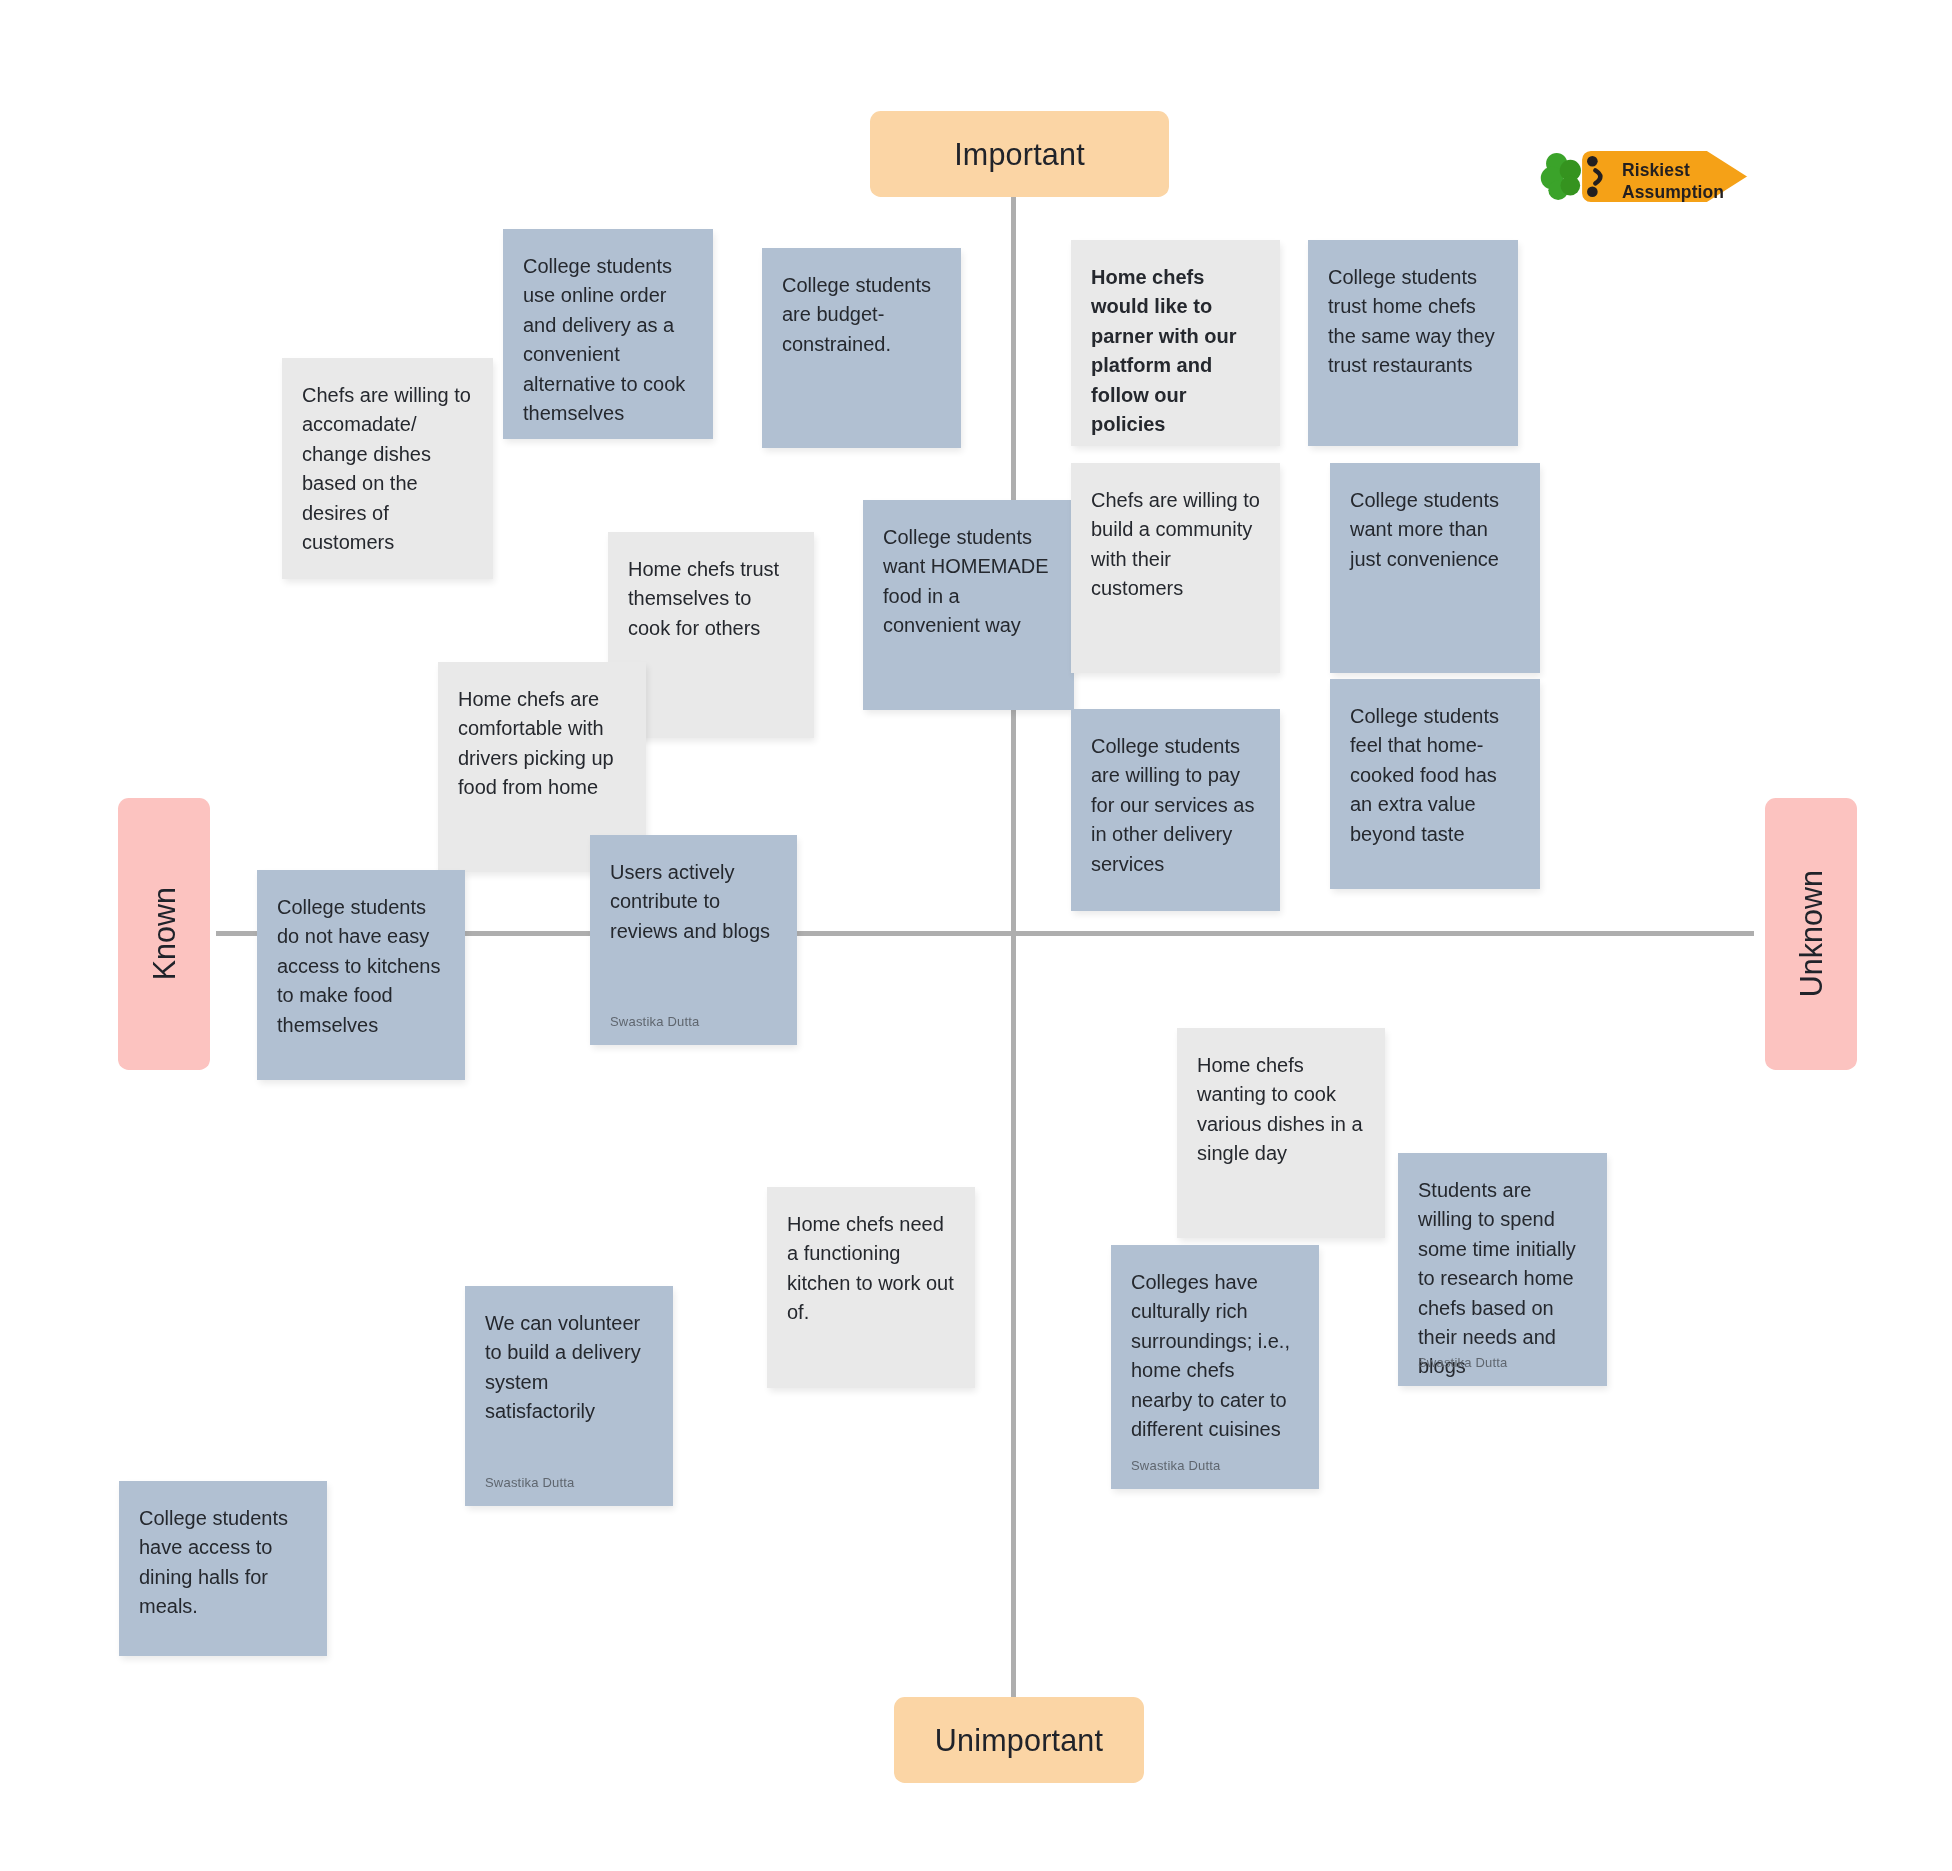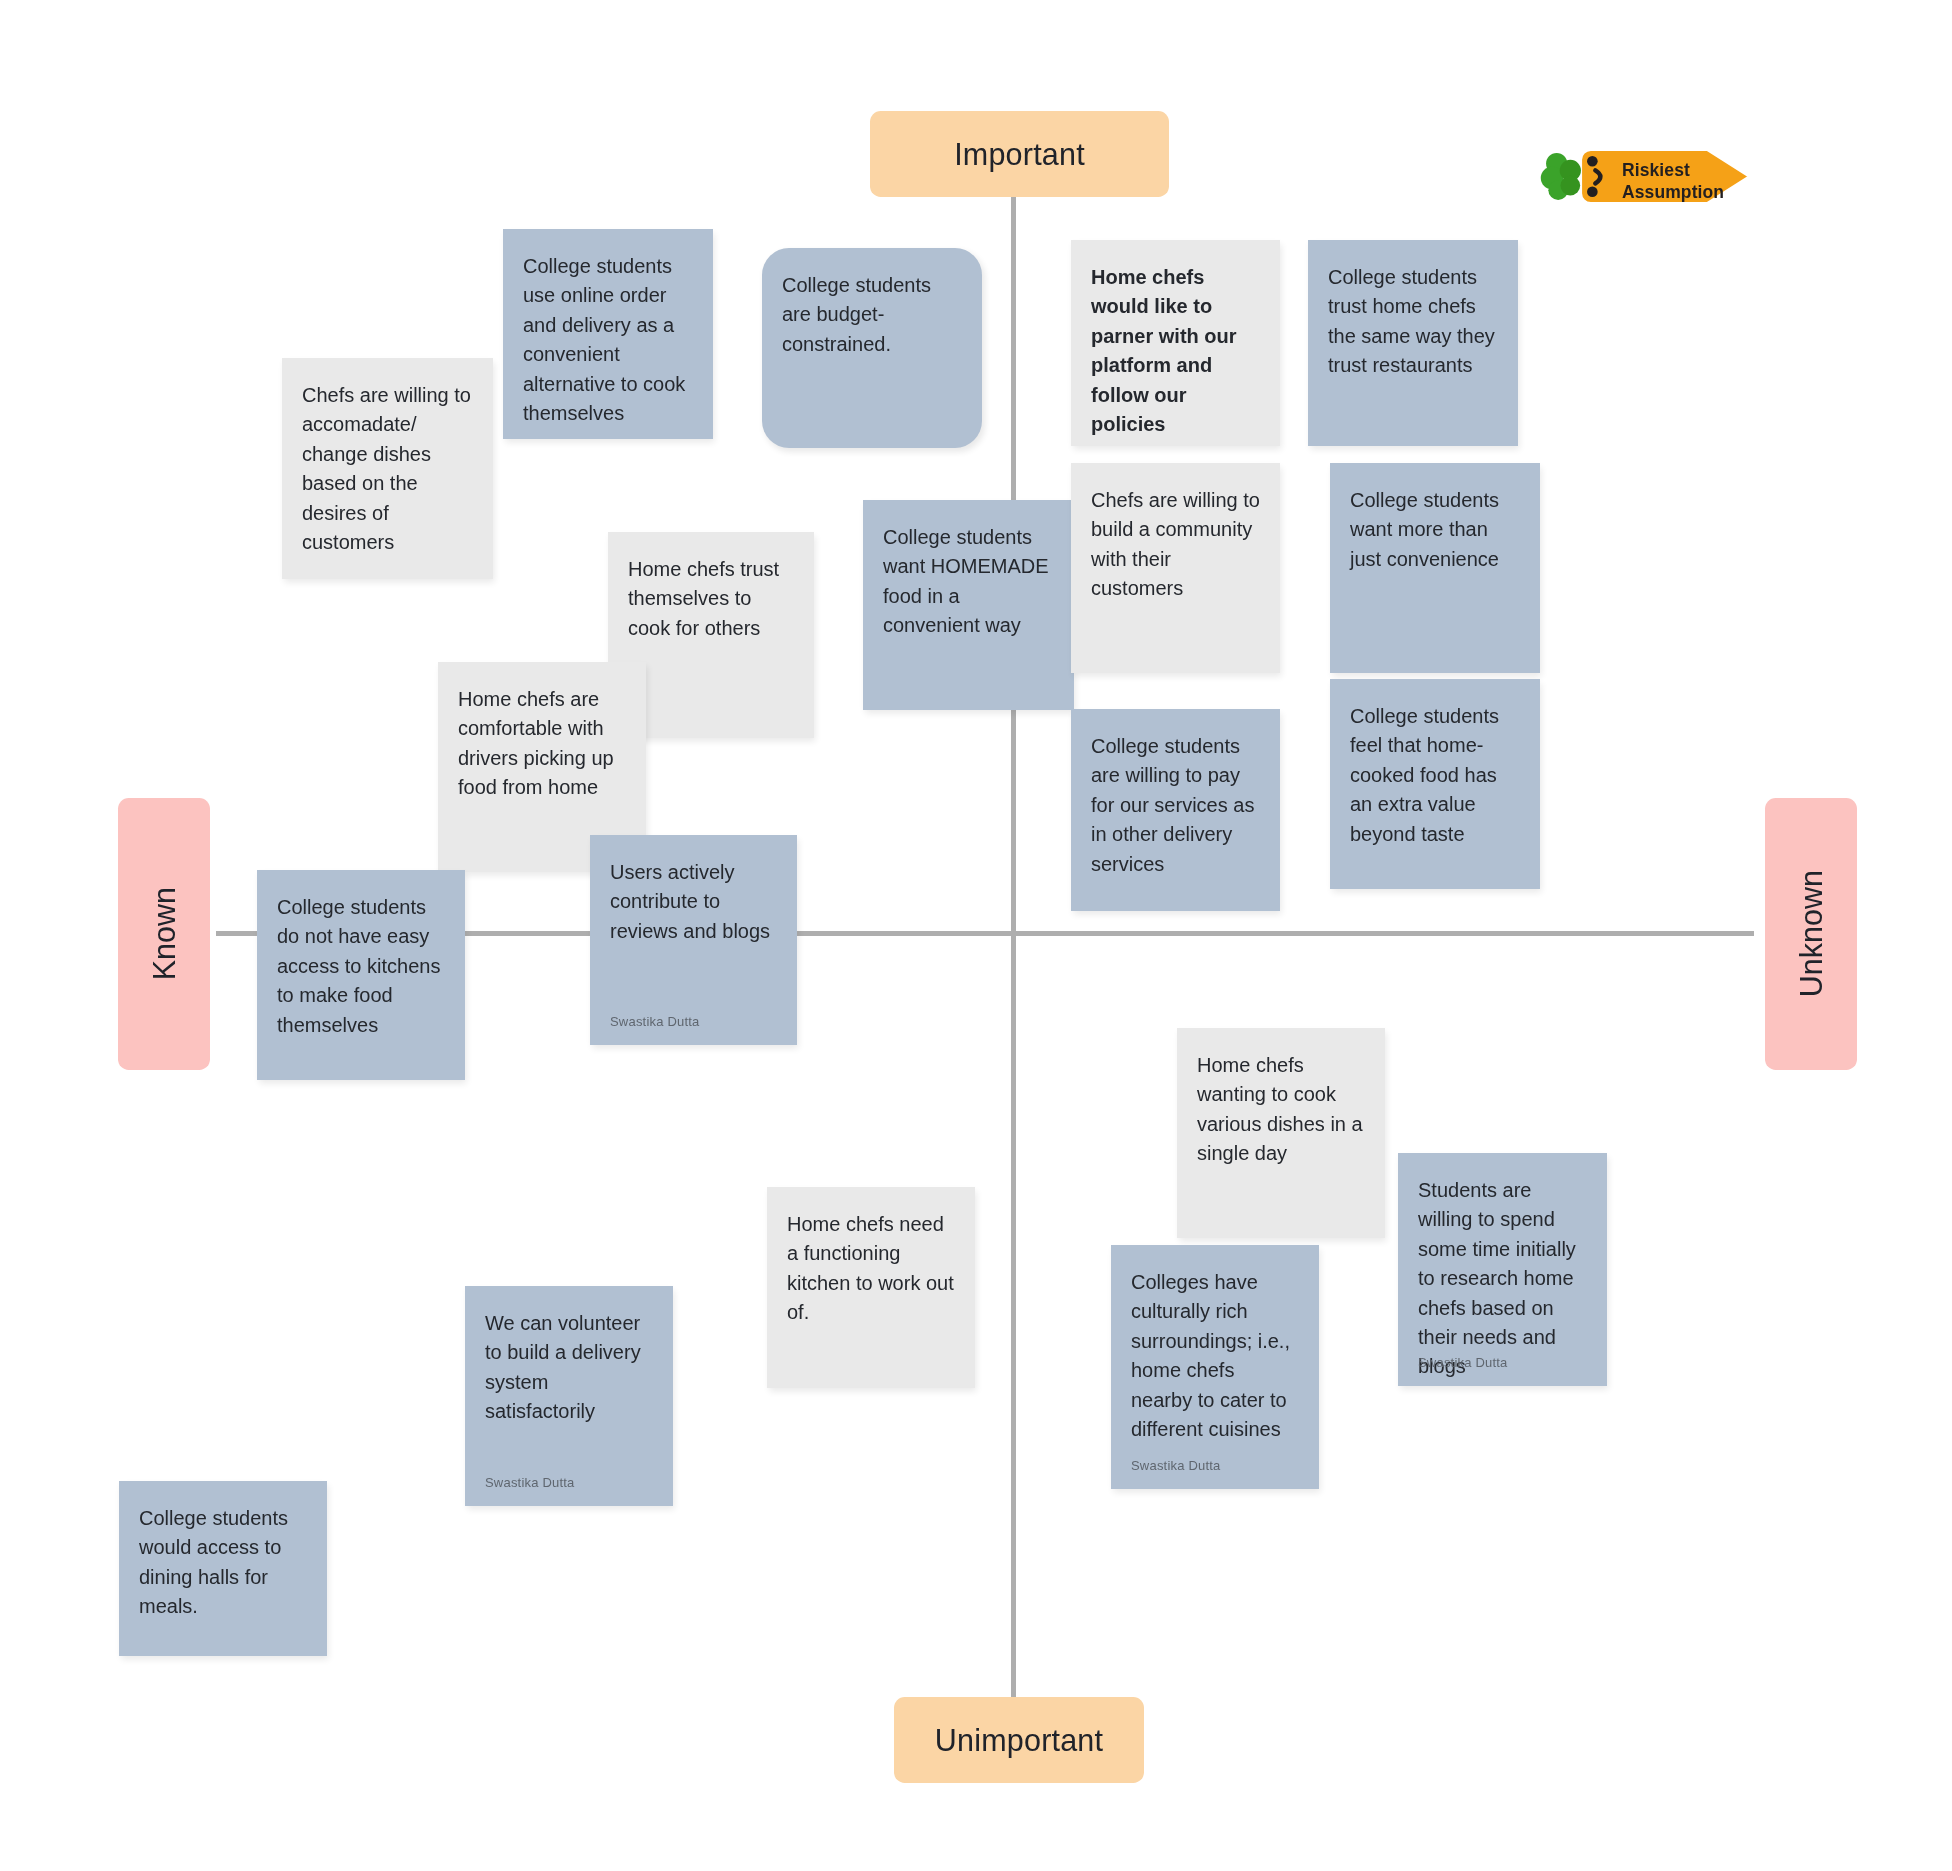--- a/index.html
+++ b/index.html
@@ -156,21 +156,21 @@
     <span>Unknown</span>
   </div>
 
   <div id="notes-layer">
       <div class="note grey" style="left: 282px; top: 358px; width: 211px; height: 221px;">
         <div class="body">Chefs are willing to accomadate/ change dishes based on the desires of customers</div>
       </div>
       <div class="note blue" style="left: 503px; top: 229px; width: 210px; height: 210px;">
         <div class="body">College students use online order and delivery as a convenient alternative to cook themselves</div>
       </div>
-      <div class="note blue" style="left: 762px; top: 248px; width: 220px; height: 200px; border-radius: 27px;">
+      <div class="note blue" style="left: 762px; top: 248px; width: 199px; height: 200px;">
         <div class="body">College students are budget-constrained.</div>
       </div>
       <div class="note grey" style="left: 1071px; top: 240px; width: 209px; height: 206px; font-weight: bold;">
         <div class="body">Home chefs would like to parner with our platform and follow our policies</div>
       </div>
       <div class="note blue" style="left: 1308px; top: 240px; width: 210px; height: 206px;">
         <div class="body">College students trust home chefs the same way they trust restaurants</div>
       </div>
       <div class="note grey" style="left: 608px; top: 532px; width: 206px; height: 206px;">
         <div class="body">Home chefs trust themselves to cook for others</div>
@@ -212,21 +212,21 @@
       </div>
       <div class="note blue" style="left: 1111px; top: 1245px; width: 208px; height: 244px;">
         <div class="body">Colleges have culturally rich surroundings; i.e., home chefs nearby to cater to different cuisines</div>
         <div class="author">Swastika Dutta</div>
       </div>
       <div class="note blue" style="left: 465px; top: 1286px; width: 208px; height: 220px;">
         <div class="body">We can volunteer to build a delivery system satisfactorily</div>
         <div class="author">Swastika Dutta</div>
       </div>
       <div class="note blue" style="left: 119px; top: 1481px; width: 208px; height: 175px;">
-        <div class="body">College students would access to dining halls for meals.</div>
+        <div class="body">College students have access to dining halls for meals.</div>
       </div>
     </div>
 
   <div class="risk-group">
     <div class="risk-badge">
       <svg width="203" height="73" viewBox="0 0 266 96" xmlns="http://www.w3.org/2000/svg">
         <path d="M44 10 H198 L258 48 L198 86 H44 A16 16 0 0 1 28 70 V26 A16 16 0 0 1 44 10 Z" fill="#f5a117" stroke="#ffffff" stroke-width="9" stroke-linejoin="round"></path>
         <circle cx="46" cy="28" r="7" fill="#231f20"></circle>
         <circle cx="46" cy="68" r="7" fill="#231f20"></circle>
         <path d="M50 40 q13 8 0 17" fill="none" stroke="#231f20" stroke-width="6" stroke-linecap="round"></path>

